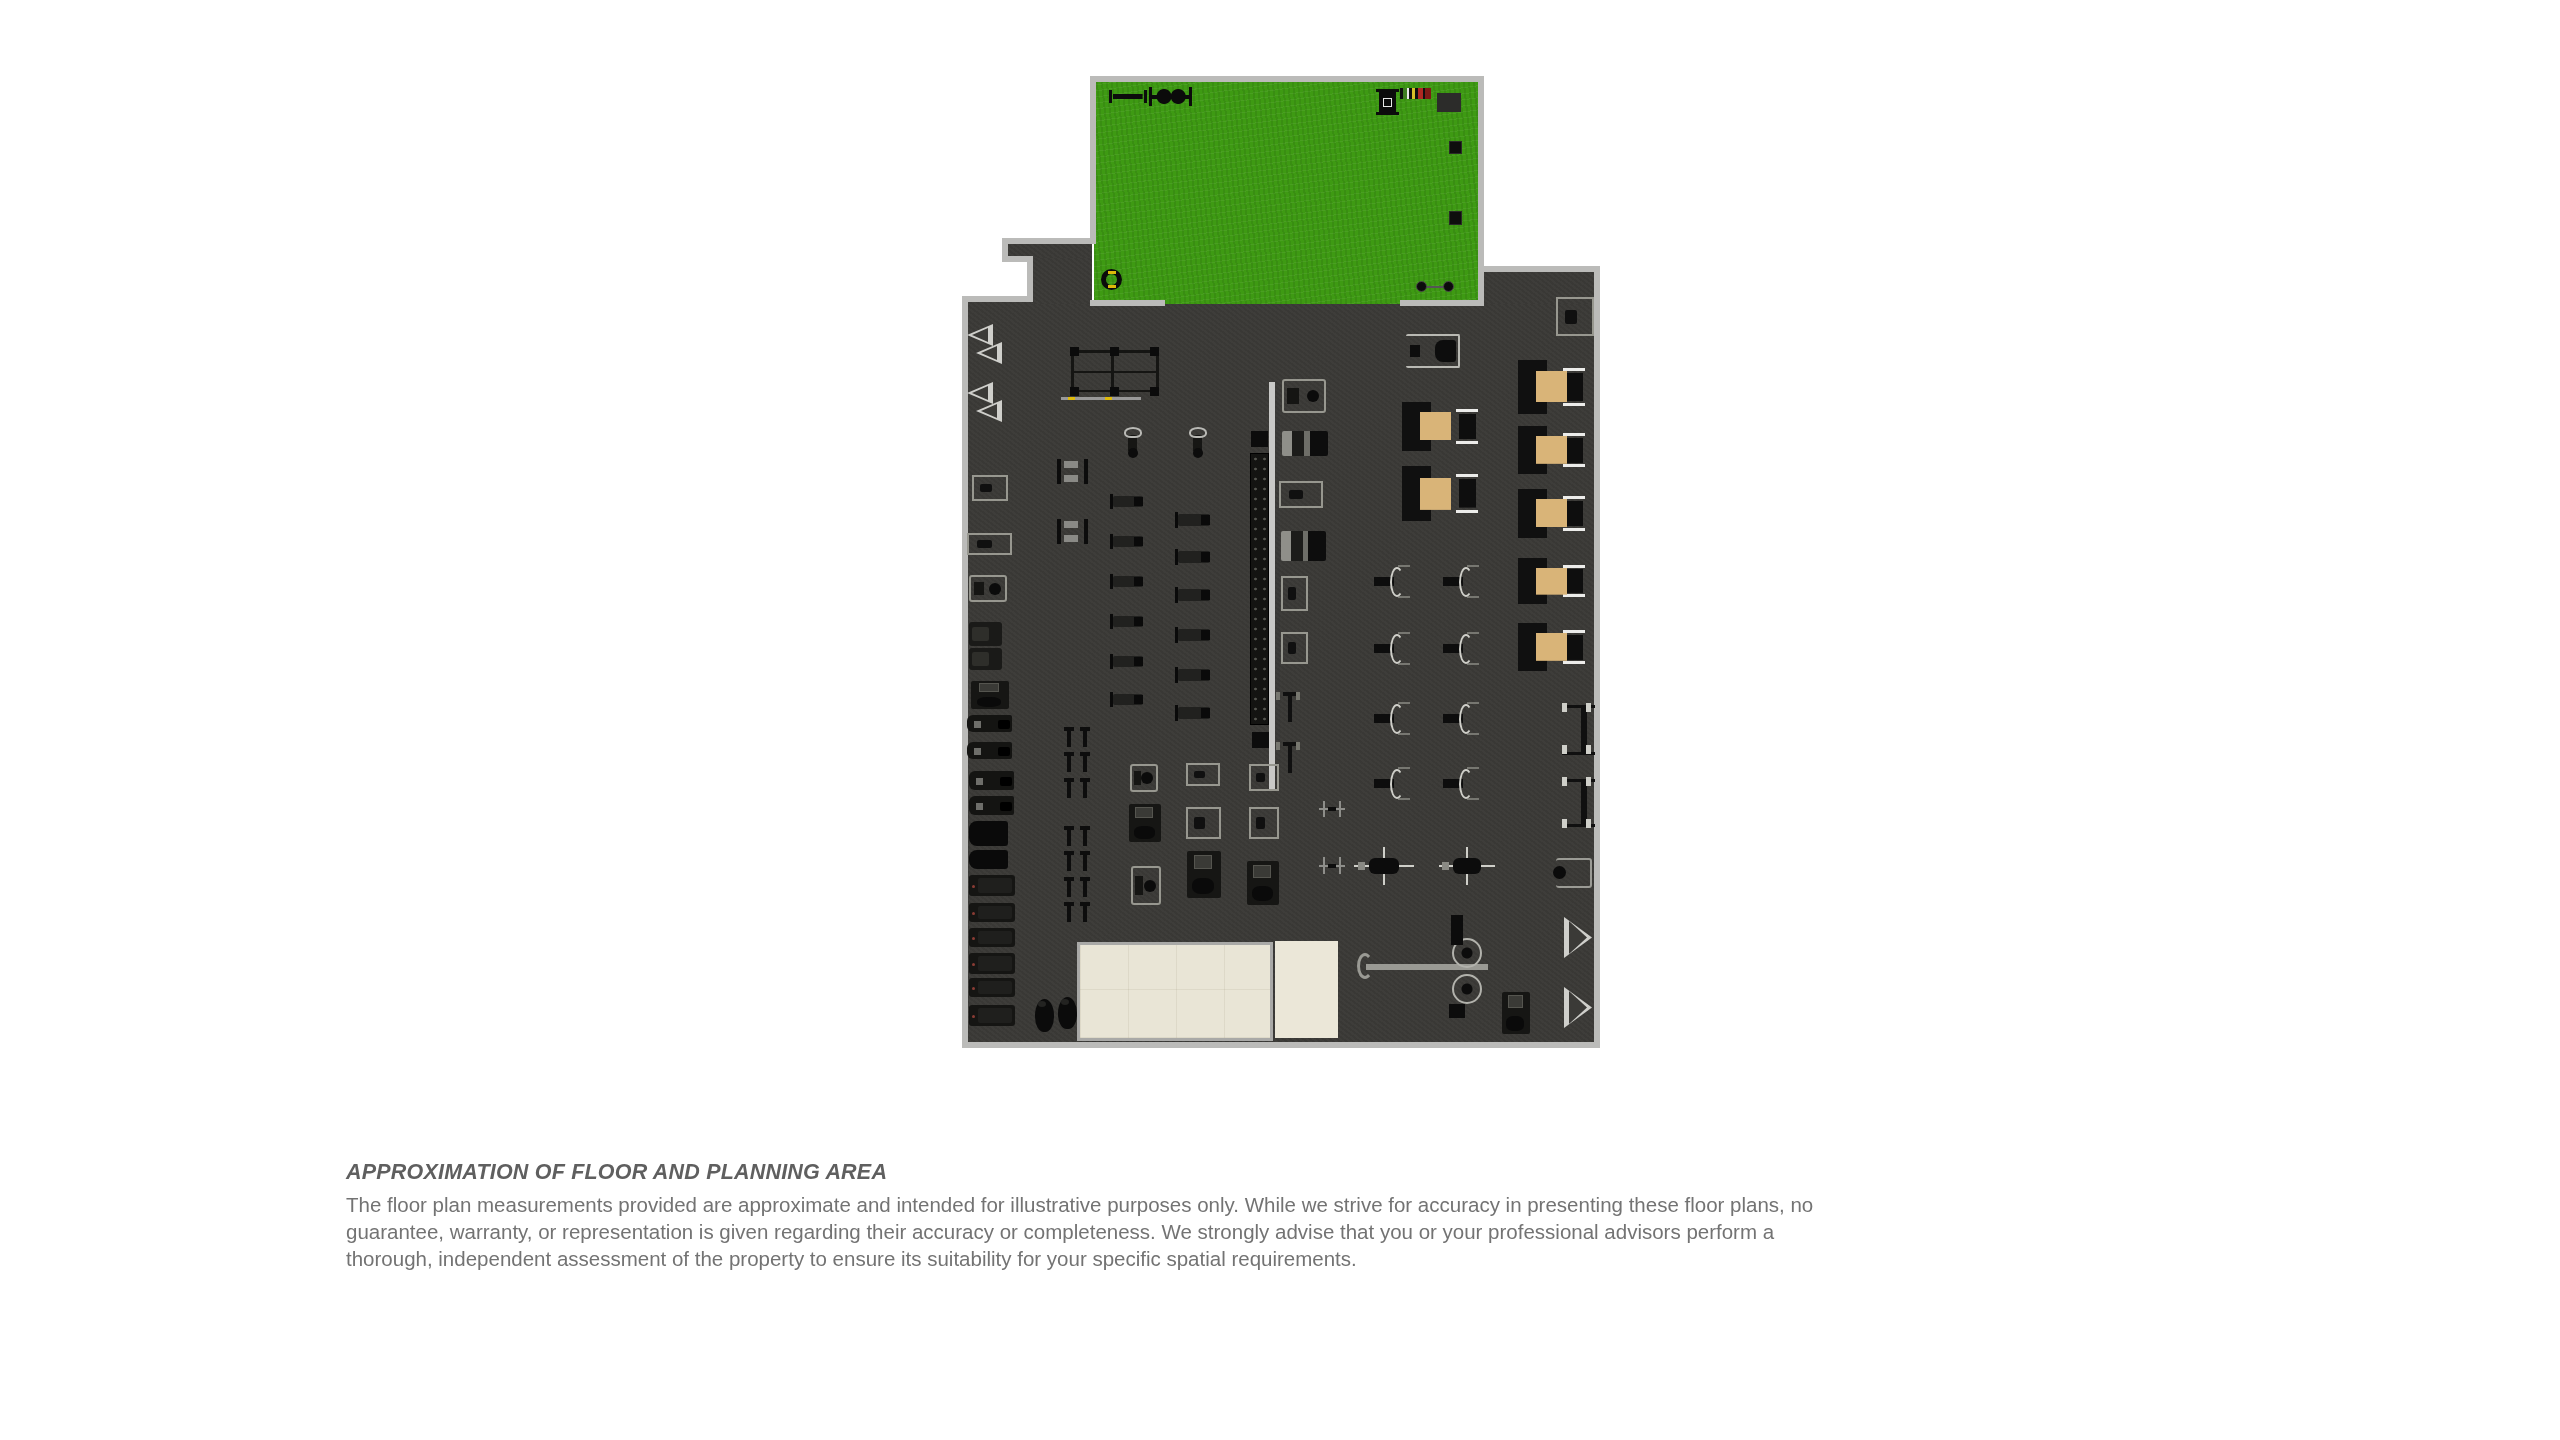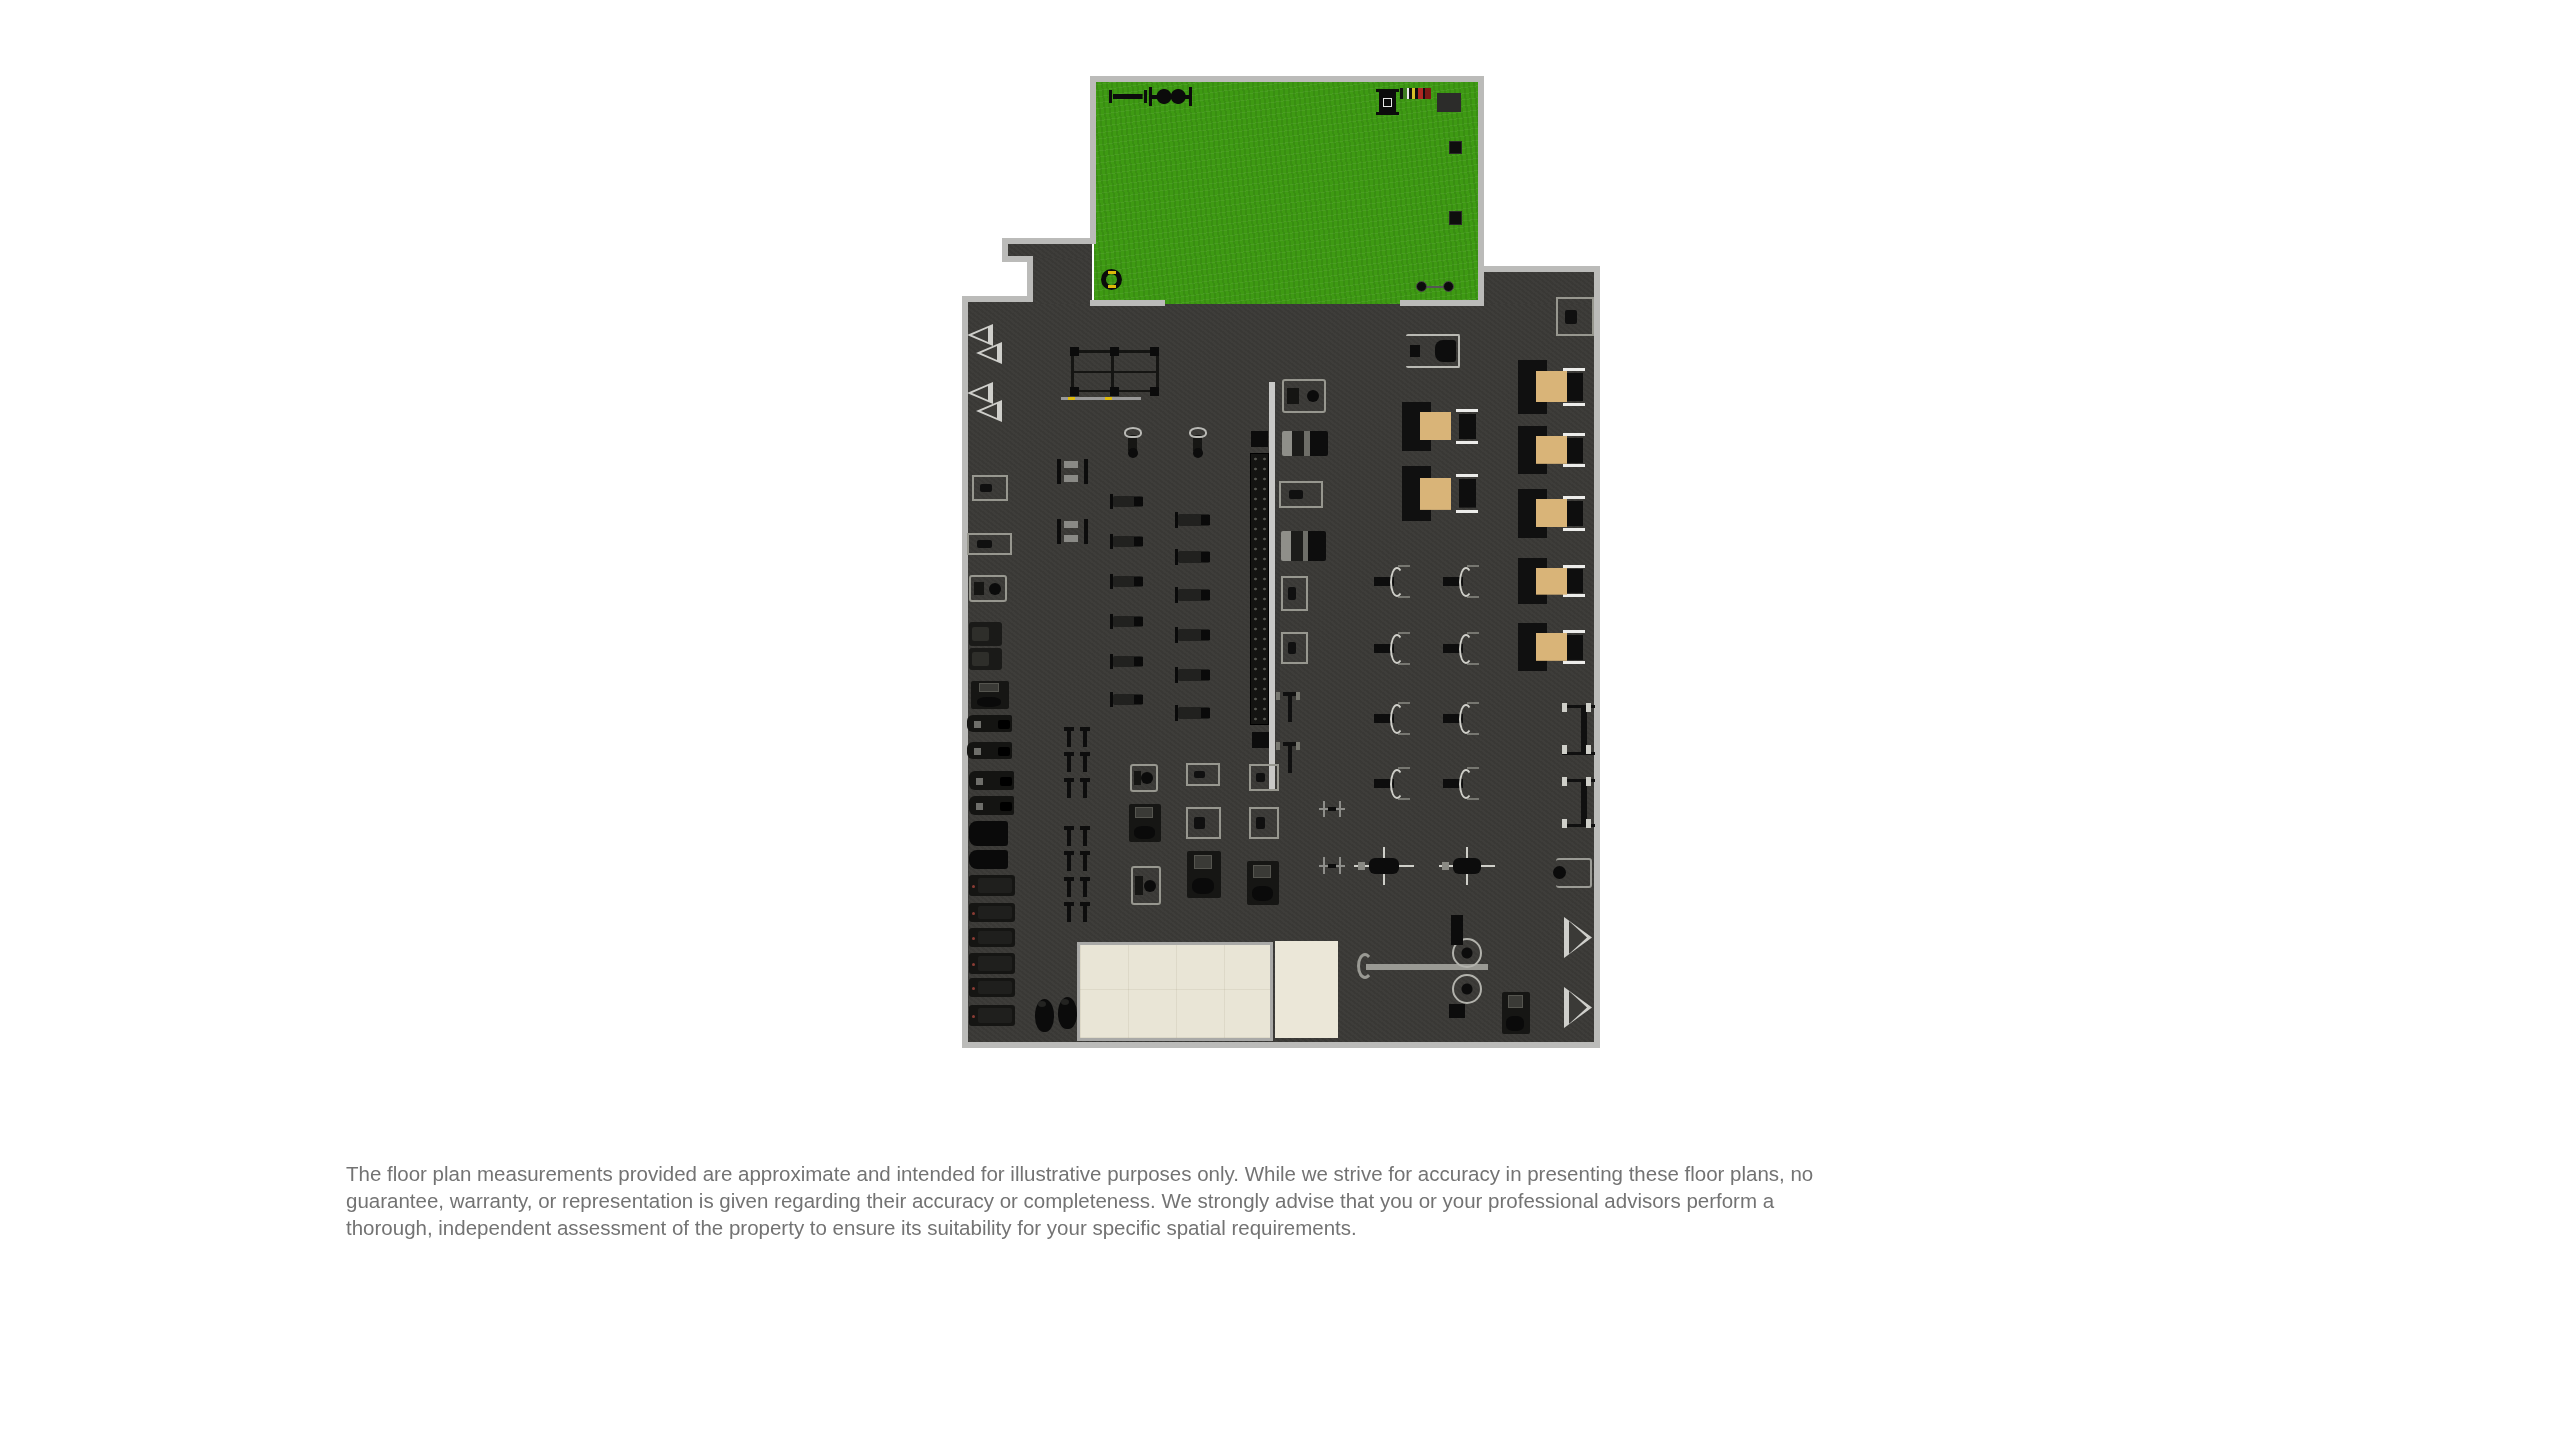--- a/index.html
+++ b/index.html
@@ -280,16 +280,17 @@
     <div class="item t-tri-r" style="left: 1564px; top: 917px; width: 28px; height: 41px;"></div>
     <div class="item t-tri-r" style="left: 1564px; top: 987px; width: 28px; height: 41px;"></div>
     <div class="item t-mdark2" style="left: 1502px; top: 992px; width: 28px; height: 42px;"></div>
     <div class="item t-crossbar" style="left: 1366px; top: 964px; width: 122px; height: 6px;"></div>
     <div class="item t-gears" style="left: 1444px; top: 936px; width: 46px; height: 70px;"></div>
     <div class="item t-blacksq" style="left: 1451px; top: 915px; width: 12px; height: 30px;"></div>
     <div class="item t-blacksq" style="left: 1449px; top: 1004px; width: 16px; height: 14px;"></div>
   </div>
 
 <div id="disclaimer">
+  <h2>APPROXIMATION OF FLOOR AND PLANNING AREA</h2>
   <p>The floor plan measurements provided are approximate and intended for illustrative purposes only. While we strive for accuracy in presenting these floor plans, no
 guarantee, warranty, or representation is given regarding their accuracy or completeness. We strongly advise that you or your professional advisors perform a
 thorough, independent assessment of the property to ensure its suitability for your specific spatial requirements.</p>
 </div>
 
 </body></html>

